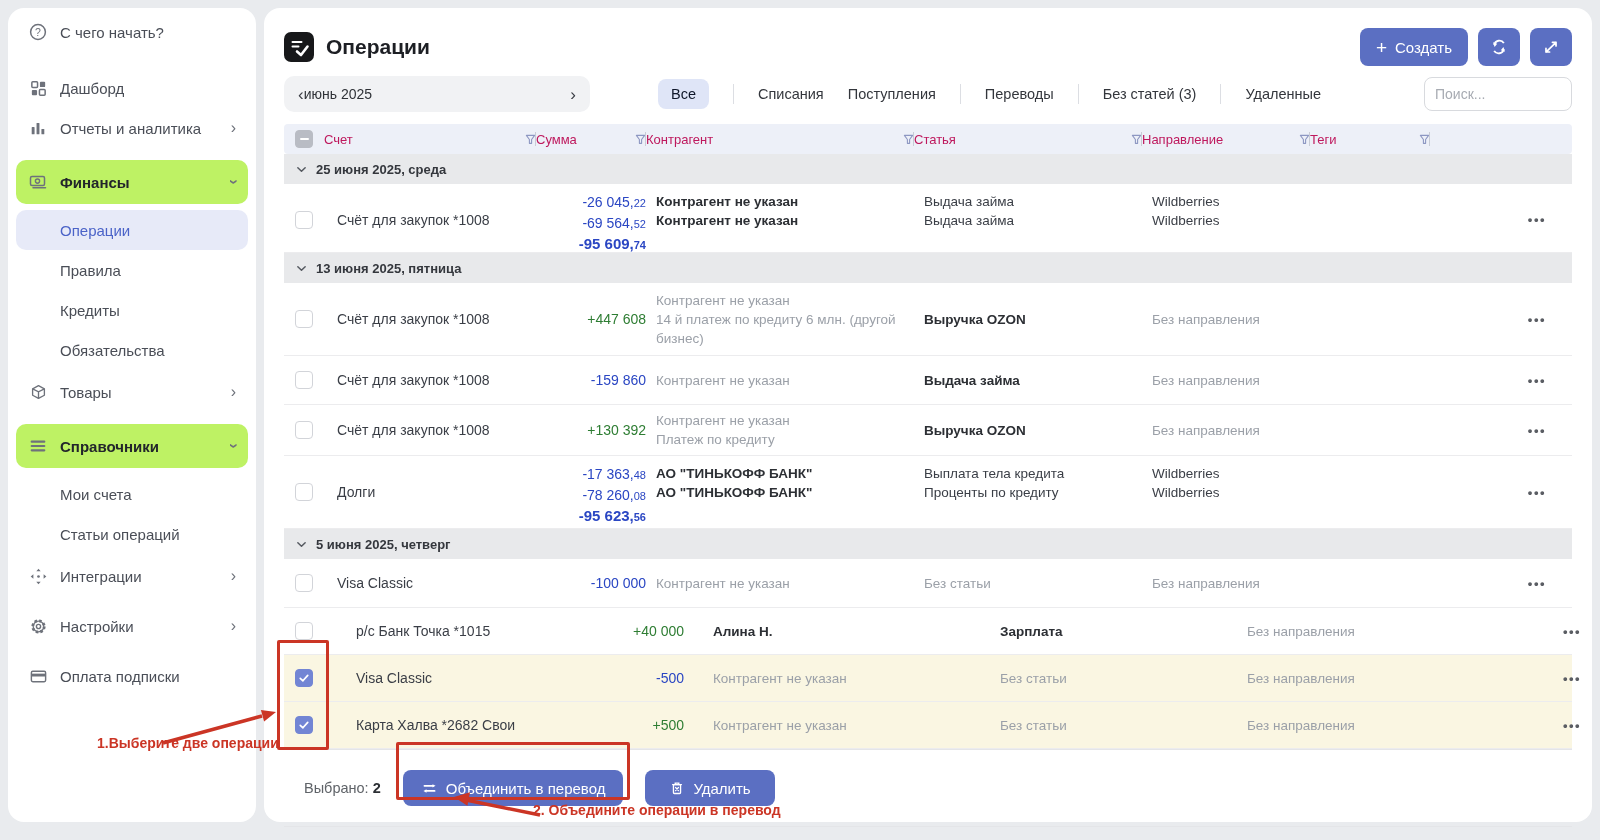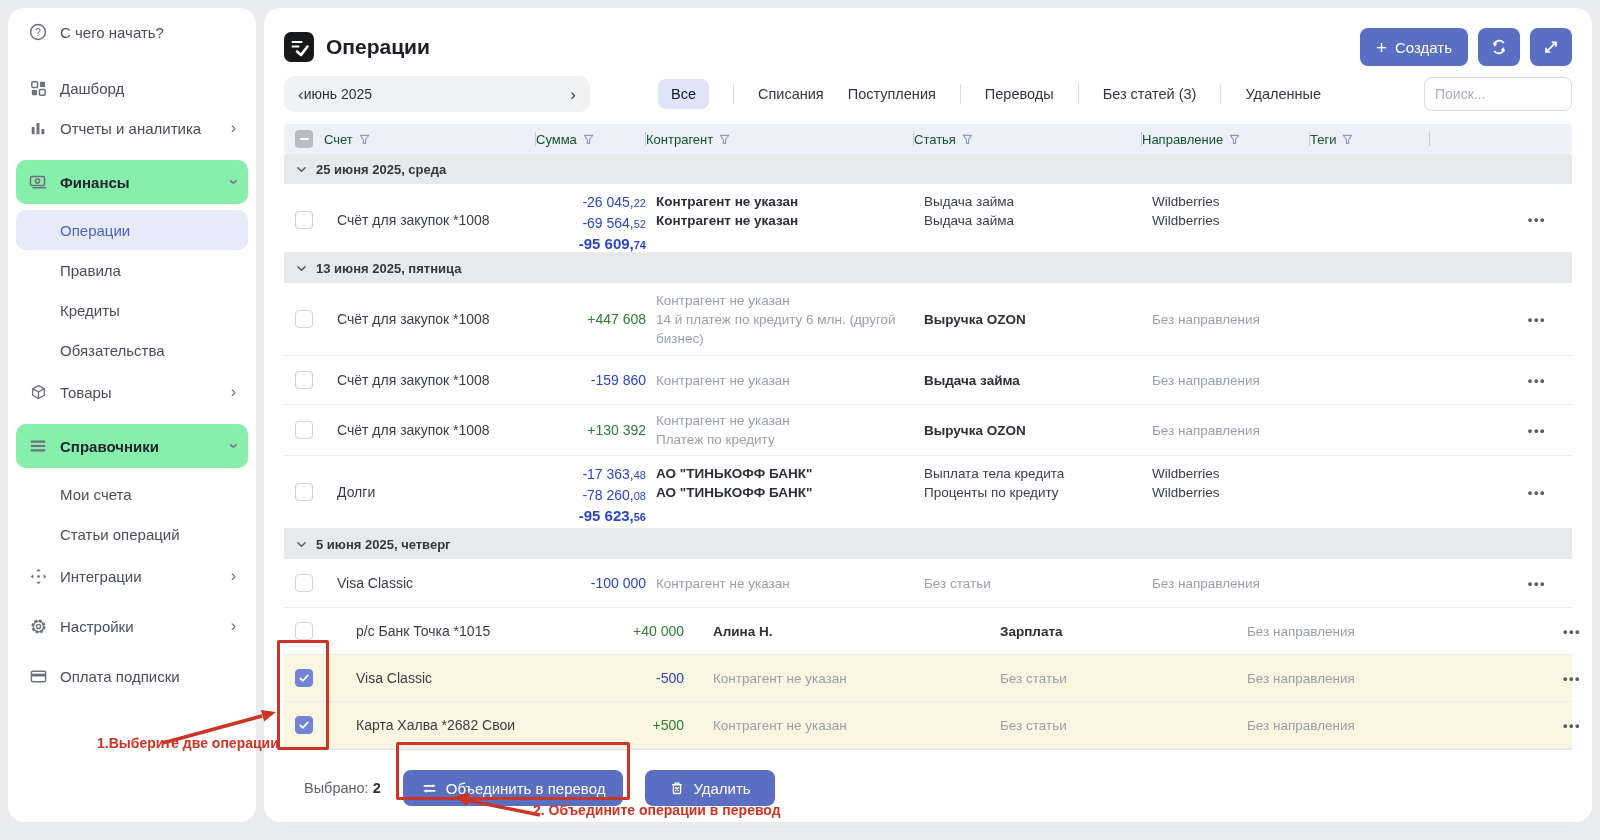--- a/index.html
+++ b/index.html
@@ -3,21 +3,21 @@
 <meta charset="utf-8">
 <style>
   html,body{margin:0;padding:0;}
   body{
     position:relative;width:1600px;height:840px;overflow:hidden;
     background:#e9ebee;font-family:"Liberation Sans",sans-serif;color:#3a3e46;
   }
   
   .sidebar{position:absolute;left:8px;top:8px;width:248px;height:814px;background:#fff;border-radius:16px;padding:4px 0 0;box-sizing:border-box;}
   .nav-item,.nav-parent,.nav-sub{display:flex;align-items:center;gap:12px;height:40px;margin:0 8px;padding:0 12px;font-size:15px;color:#4a4e57;border-radius:10px;cursor:pointer;}
-  .nav-parent{height:44px;background:#86efac;font-weight:700;color:#23262b;margin-top:12px;margin-bottom:6px;}
+  .nav-parent{height:44px;background:#bef264;font-weight:700;color:#23262b;margin-top:12px;margin-bottom:6px;}
   .nav-sub{padding-left:44px;}
   .nav-sub.active{background:#e7eaf8;color:#4b63c8;font-weight:500;}
   .nav-ic{width:20px;height:20px;flex:0 0 20px;color:#6e727b;display:flex;align-items:center;justify-content:center;}
   .chev{margin-left:auto;color:#6e727b;font-size:16px;line-height:1;}
   .chev.down{transform:rotate(90deg);}
   .mt16{margin-top:16px;} .mt10{margin-top:10px;} .mt6{margin-top:6px;} .mt2{margin-top:2px;}
   
   .main{position:absolute;left:264px;top:8px;width:1328px;height:814px;background:#fff;border-radius:16px;padding:20px 20px 0;box-sizing:border-box;}
   .title-row{display:flex;align-items:center;height:38px;}
   .ops-icon{width:30px;height:30px;border-radius:7px;background:#17181a;margin-right:12px;flex:0 0 30px;}
@@ -34,21 +34,21 @@
   .dp-arrow{color:#3b3e45;font-size:17px;line-height:1;cursor:pointer;}
   .tabs{display:flex;align-items:center;gap:24px;margin-left:68px;}
   .tab{font-size:14.5px;color:#33363c;cursor:pointer;white-space:nowrap;}
   .tab.active{background:#dfe5f7;color:#0f172a;padding:7px 13px;border-radius:8px;}
   .tab-div{width:1px;height:20px;background:#dcdee3;}
   .search{margin-left:auto;width:148px;height:34px;border:1px solid #d8dade;border-radius:8px;padding:0 10px;font-size:14px;color:#3a3e46;font-family:inherit;box-sizing:border-box;background:#fff;}
   .search::placeholder{color:#a7abb2;}
   
   .trow{display:grid;grid-template-columns:40px 212px 110px 268px 228px 168px 120px 1fr;align-items:center;background:#fff;border-bottom:1px solid #ececee;}
   .thead{height:30px;background:#edf0f8;border-radius:4px;margin-top:12px;border-bottom:none;}
-  .th{display:flex;align-items:center;justify-content:flex-start;gap:6px;font-size:13px;font-weight:500;color:#14532d;position:relative;height:100%;}
+  .th{display:flex;align-items:center;justify-content:space-between;gap:6px;font-size:13px;font-weight:500;color:#be185d;position:relative;height:100%;}
   .th::after{content:"";position:absolute;right:0;top:8px;width:1px;height:14px;background:#c8ccd6;}
   .c-check{display:flex;justify-content:center;}
   .cb{width:18px;height:18px;border:1.5px solid #d2d4d9;border-radius:4px;background:#fff;box-sizing:border-box;display:flex;align-items:center;justify-content:center;cursor:pointer;}
   .cb.ind{background:#b9bcc4;border-color:#b9bcc4;}
   .cb.ind::after{content:"";width:9px;height:2.2px;background:#fff;border-radius:1px;}
   .cb.on{background:#7285d4;border-color:#7285d4;}
   .ghead{height:30px;background:#e8e9eb;display:flex;align-items:center;gap:9px;padding-left:12px;font-size:13px;font-weight:700;color:#34373d;cursor:pointer;}
   .c-acc{padding-left:13px;font-size:14px;color:#3a3e46;}
   .c-amt{text-align:right;font-size:14px;font-weight:500;line-height:20px;}
   .amt-neg{color:#2a46c3;} .amt-pos{color:#2e7d33;}

